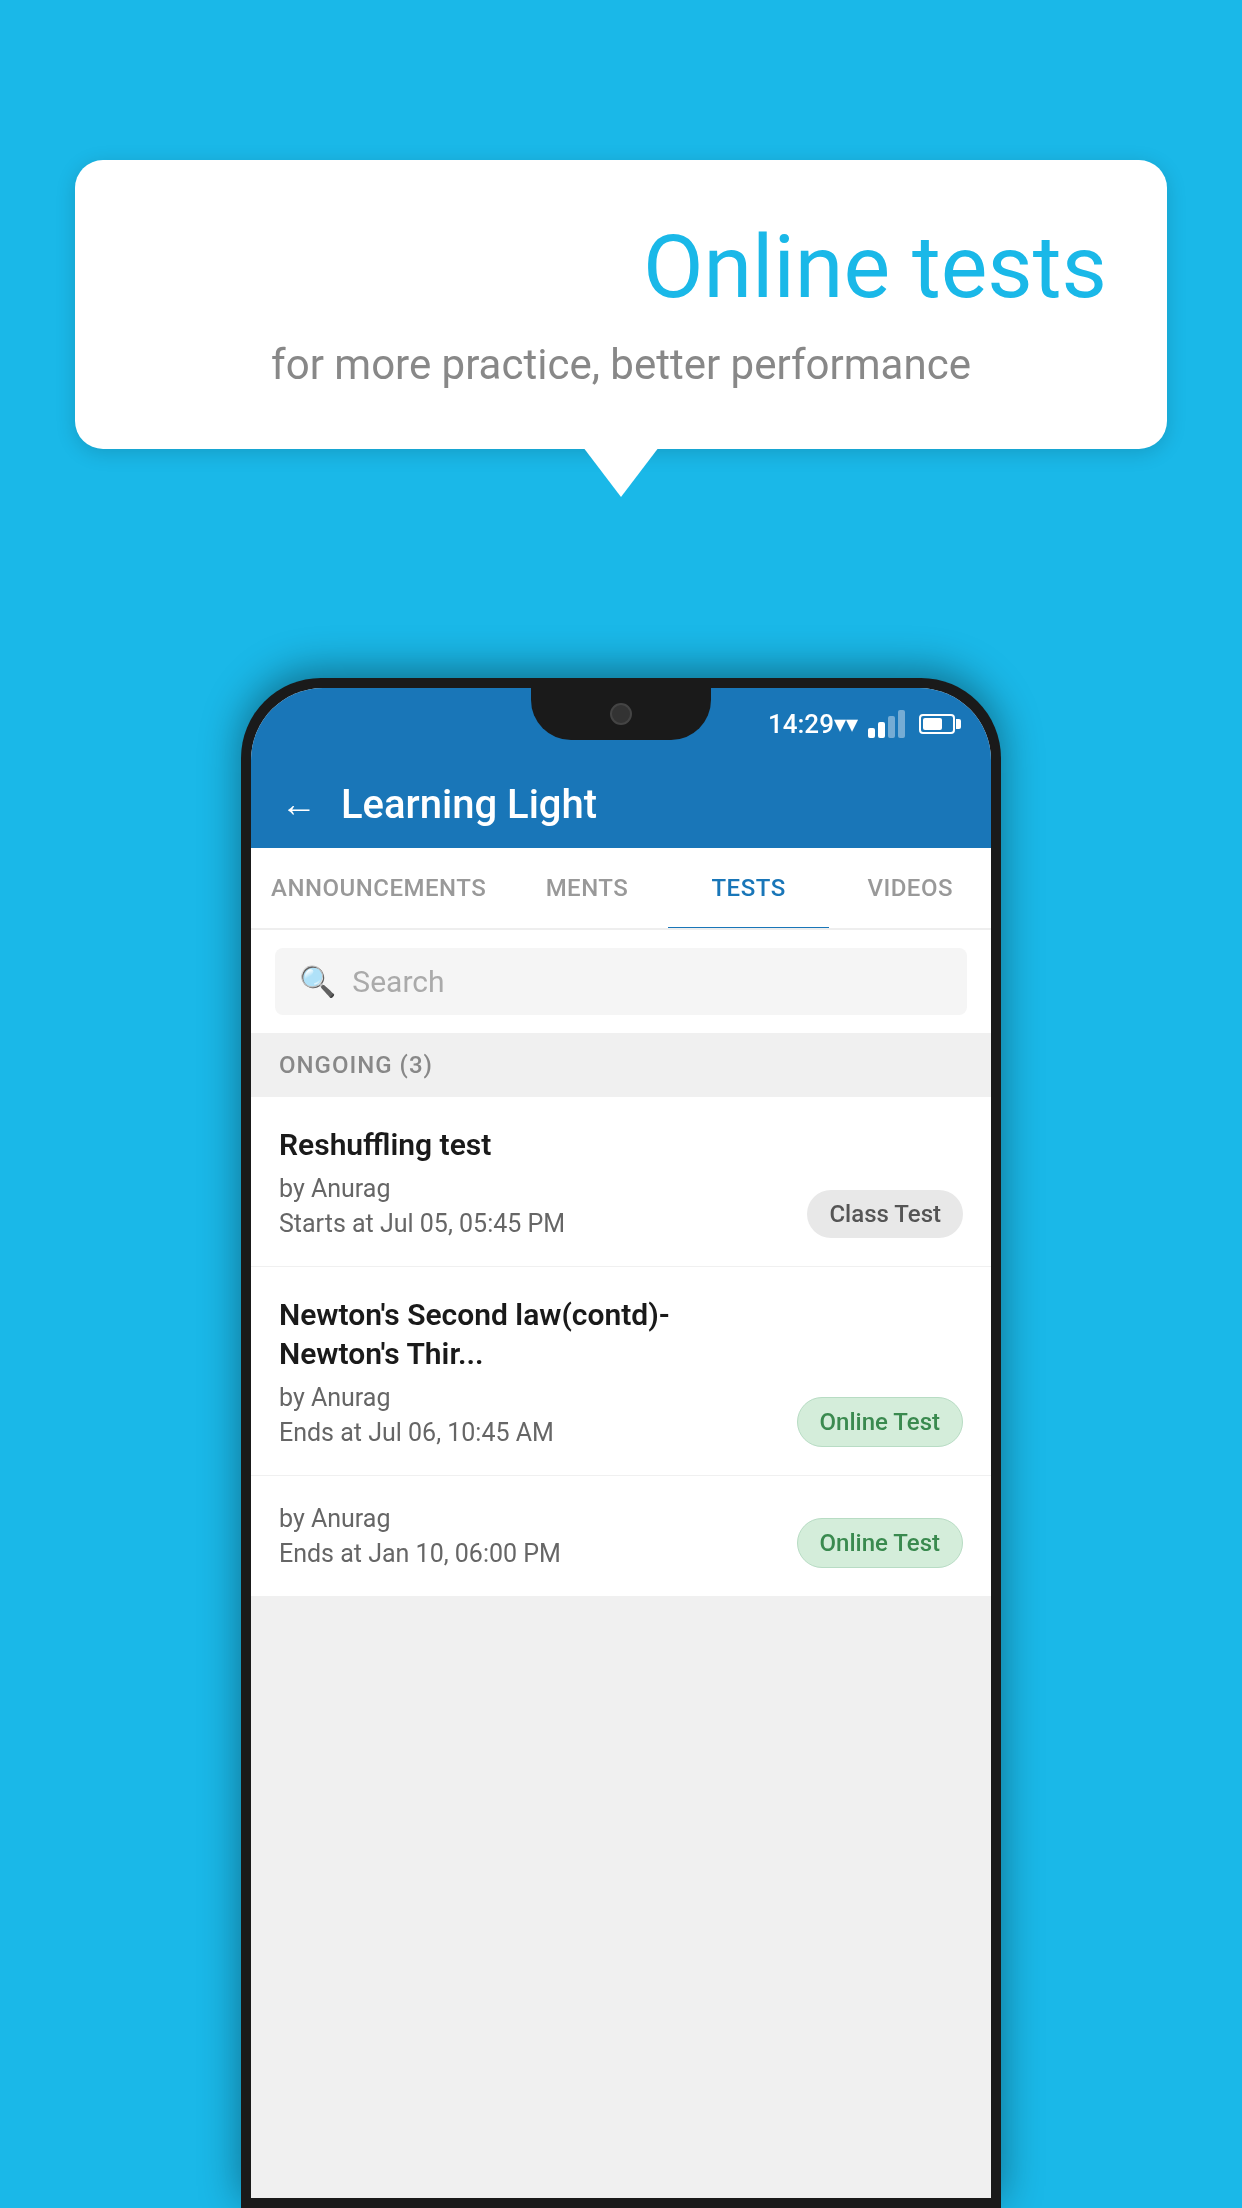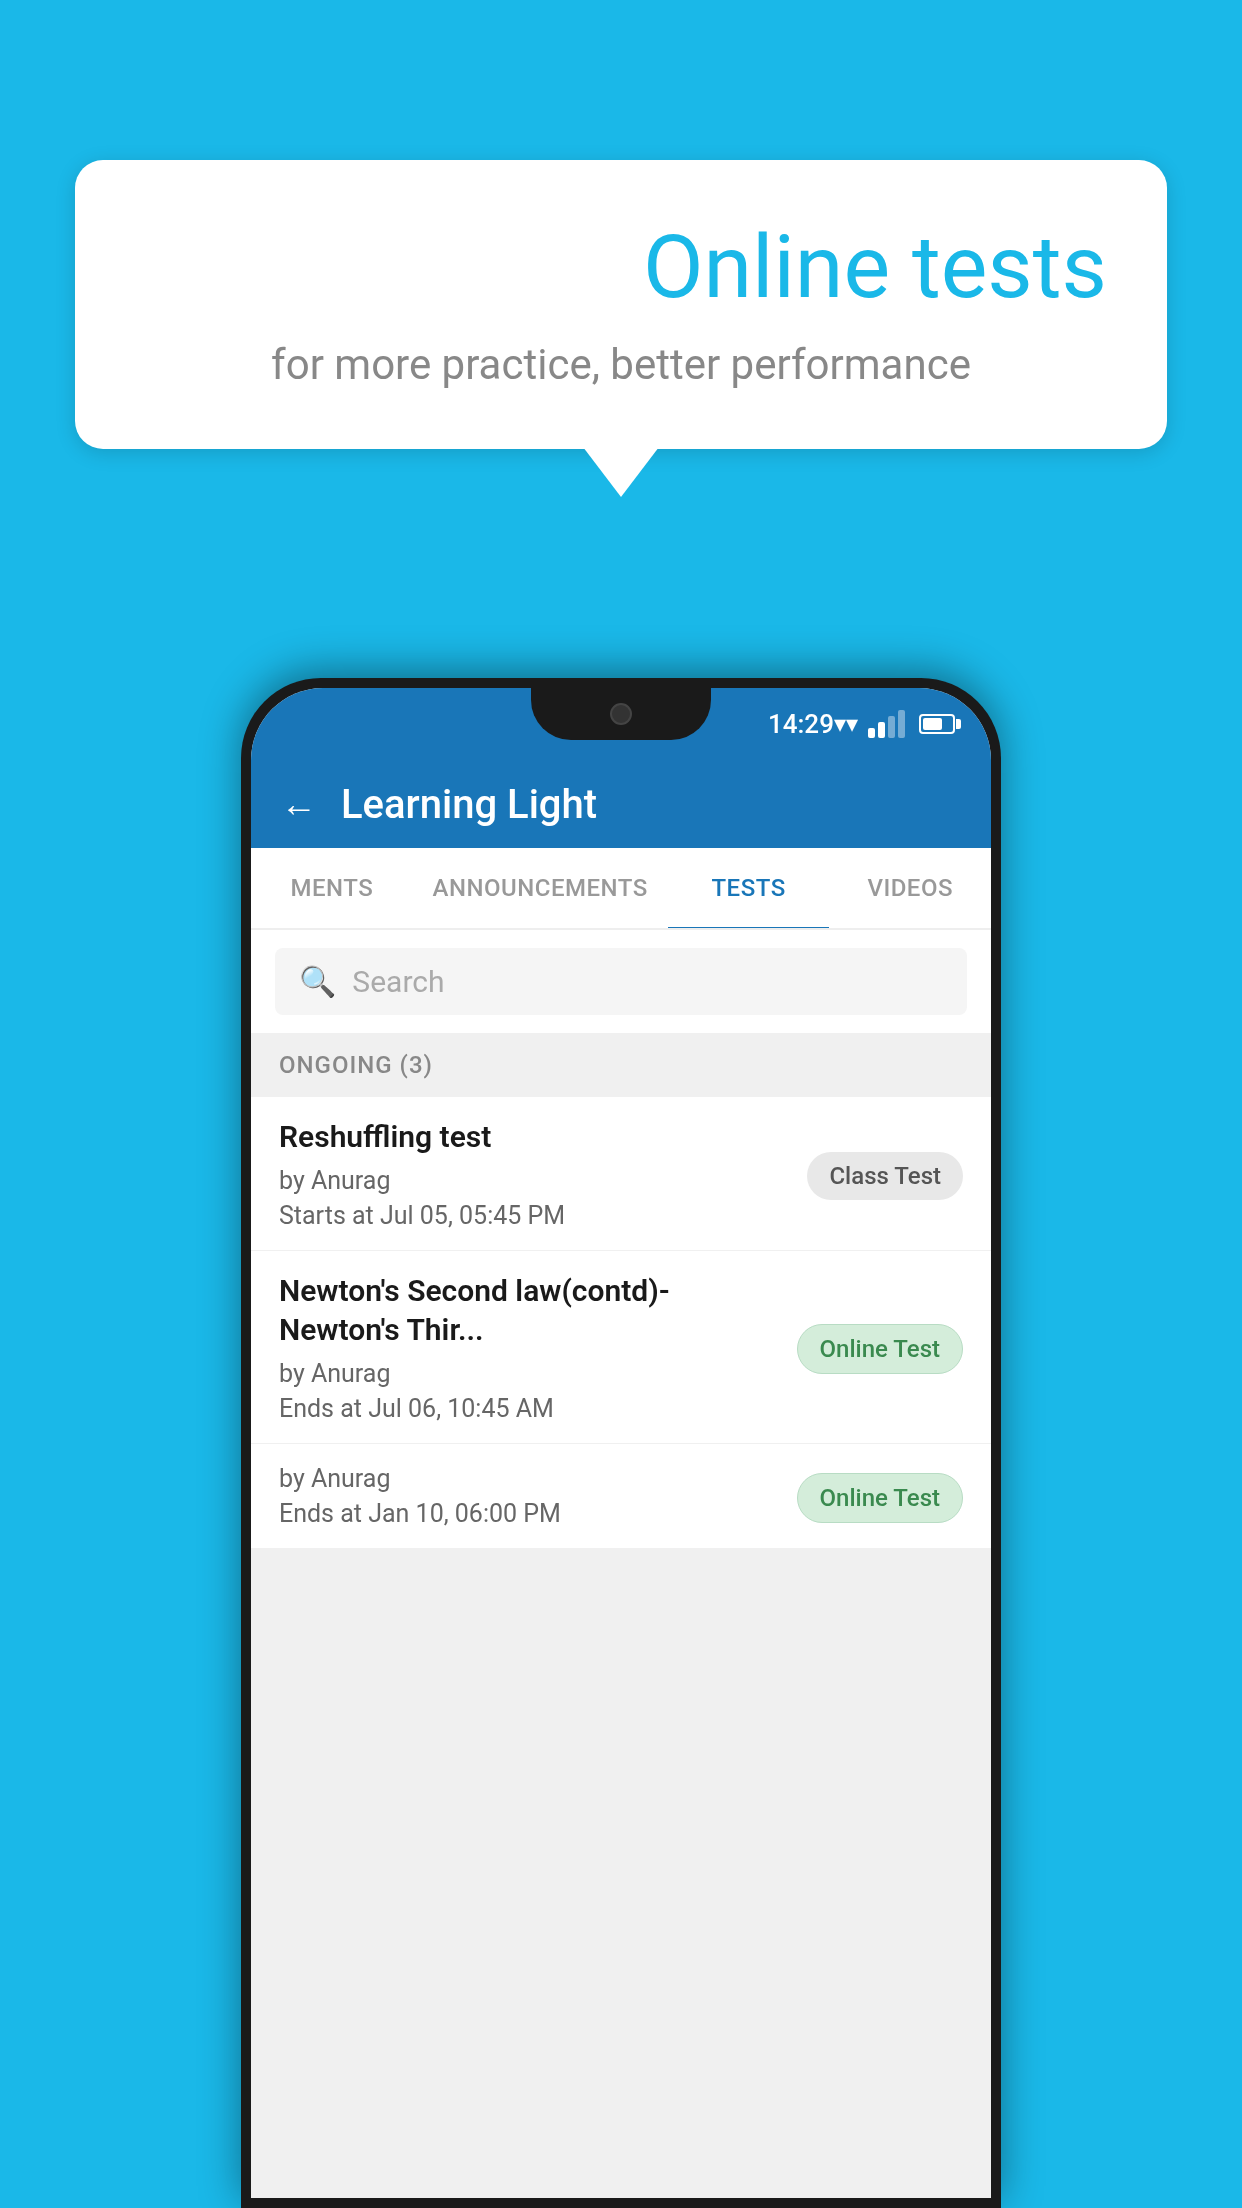--- a/index.html
+++ b/index.html
@@ -262,24 +262,24 @@
       text-transform: uppercase;
       border-radius: 32px;
     }
 
     
     .tests-list {
       background: white;
     }
 
     .test-item {
-      padding: 20px 28px;
+      padding: 28px 28px;
       border-bottom: 1px solid #f0f0f0;
       display: flex;
-      align-items: center;
+      align-items: flex-end;
       justify-content: space-between;
       gap: 16px;
     }
 
     .test-info {
       flex: 1;
     }
 
     .test-title {
       font-size: 30px;
@@ -361,22 +361,22 @@
         </div>
       </div>
     </div>
 
     <div class="app-header">
       <span class="back-arrow">←</span>
       <span class="app-title">Learning Light</span>
     </div>
 
     <div class="tabs-bar">
+      <div class="tab-item">ANNOUNCEMENTS</div>
       <div class="tab-item">MENTS</div>
-      <div class="tab-item">ANNOUNCEMENTS</div>
       <div class="tab-item active">TESTS</div>
       <div class="tab-item">VIDEOS</div>
     </div>
 
     <div class="search-container">
       <div class="search-box">
         <span class="search-icon-svg">🔍</span>
         <span class="search-placeholder">Search</span>
       </div>
     </div>

